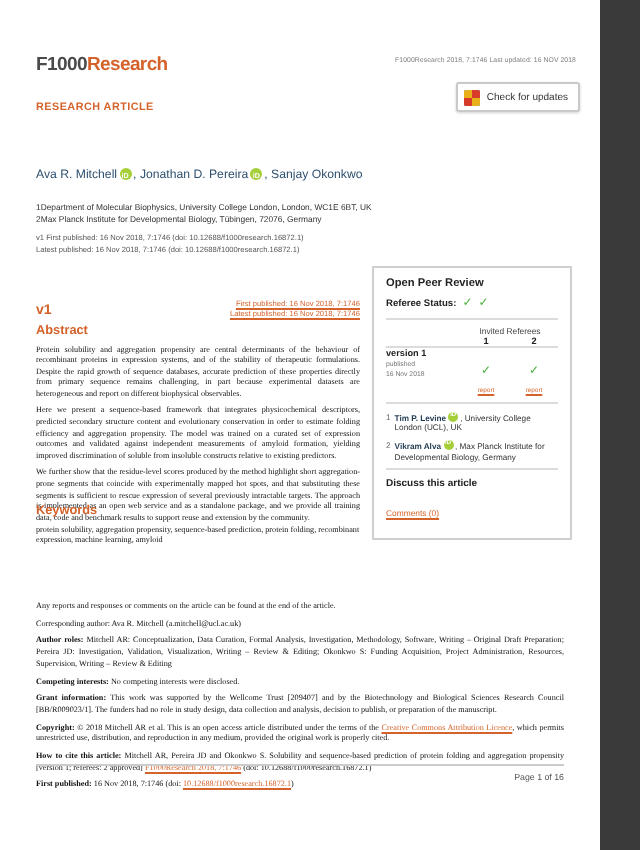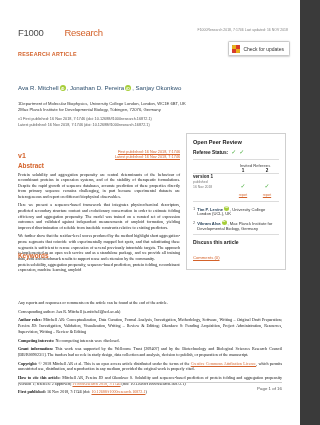--- a/index.html
+++ b/index.html
@@ -31,27 +31,27 @@
     width: 300px;
     height: 30px;
   }
 
   .brand {
     position: absolute;
     left: 18px; top: 28px;
     display: flex;
     align-items: flex-end;
     font-family: "Liberation Sans", sans-serif;
-    font-weight: normal;
+    font-weight: bold;
     font-size: 9.5px;
     letter-spacing: -0.3px;
     line-height: 1;
   }
   .brand-f1000 { color: #4a4a4a; }
-  .brand-research { color: #d4622a; padding-left: 21px; }
+  .brand-research { color: #d4622a; }
 
   .header-note {
     position: absolute;
     right: 12px; top: 28px;
     font-family: "Liberation Sans", sans-serif;
     font-size: 3.4px;
     color: #7d7d7d;
     letter-spacing: 0.05px;
     white-space: nowrap;
   }

